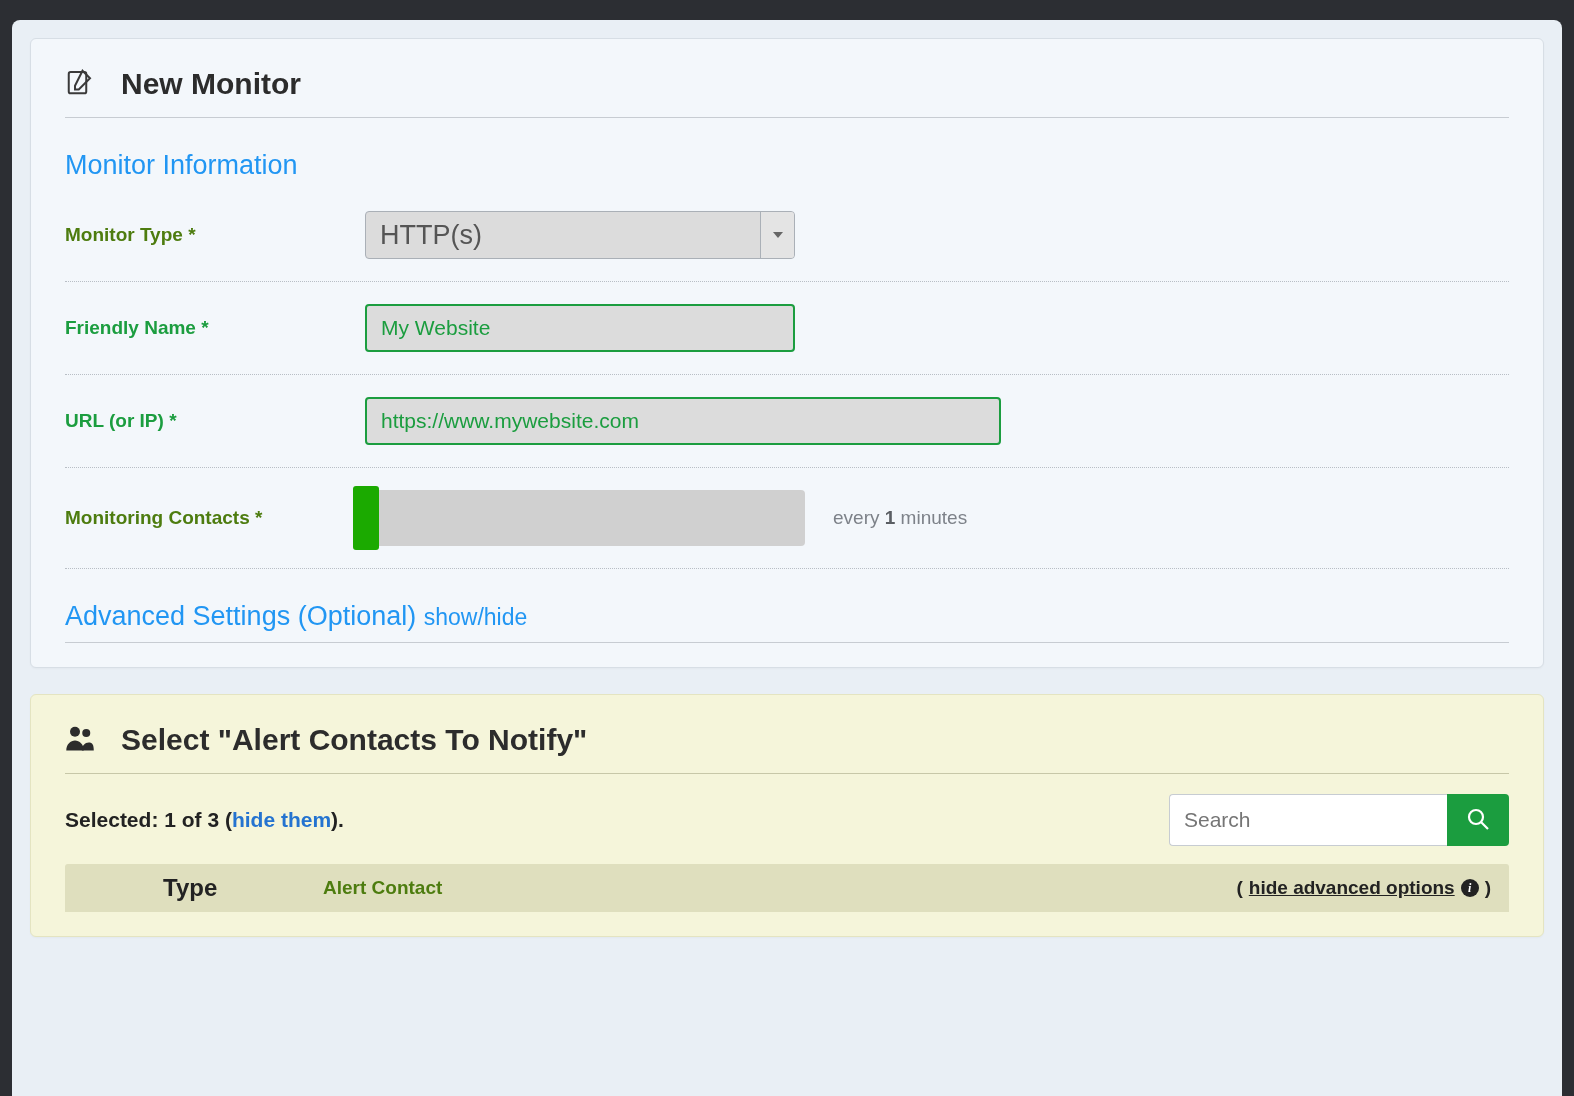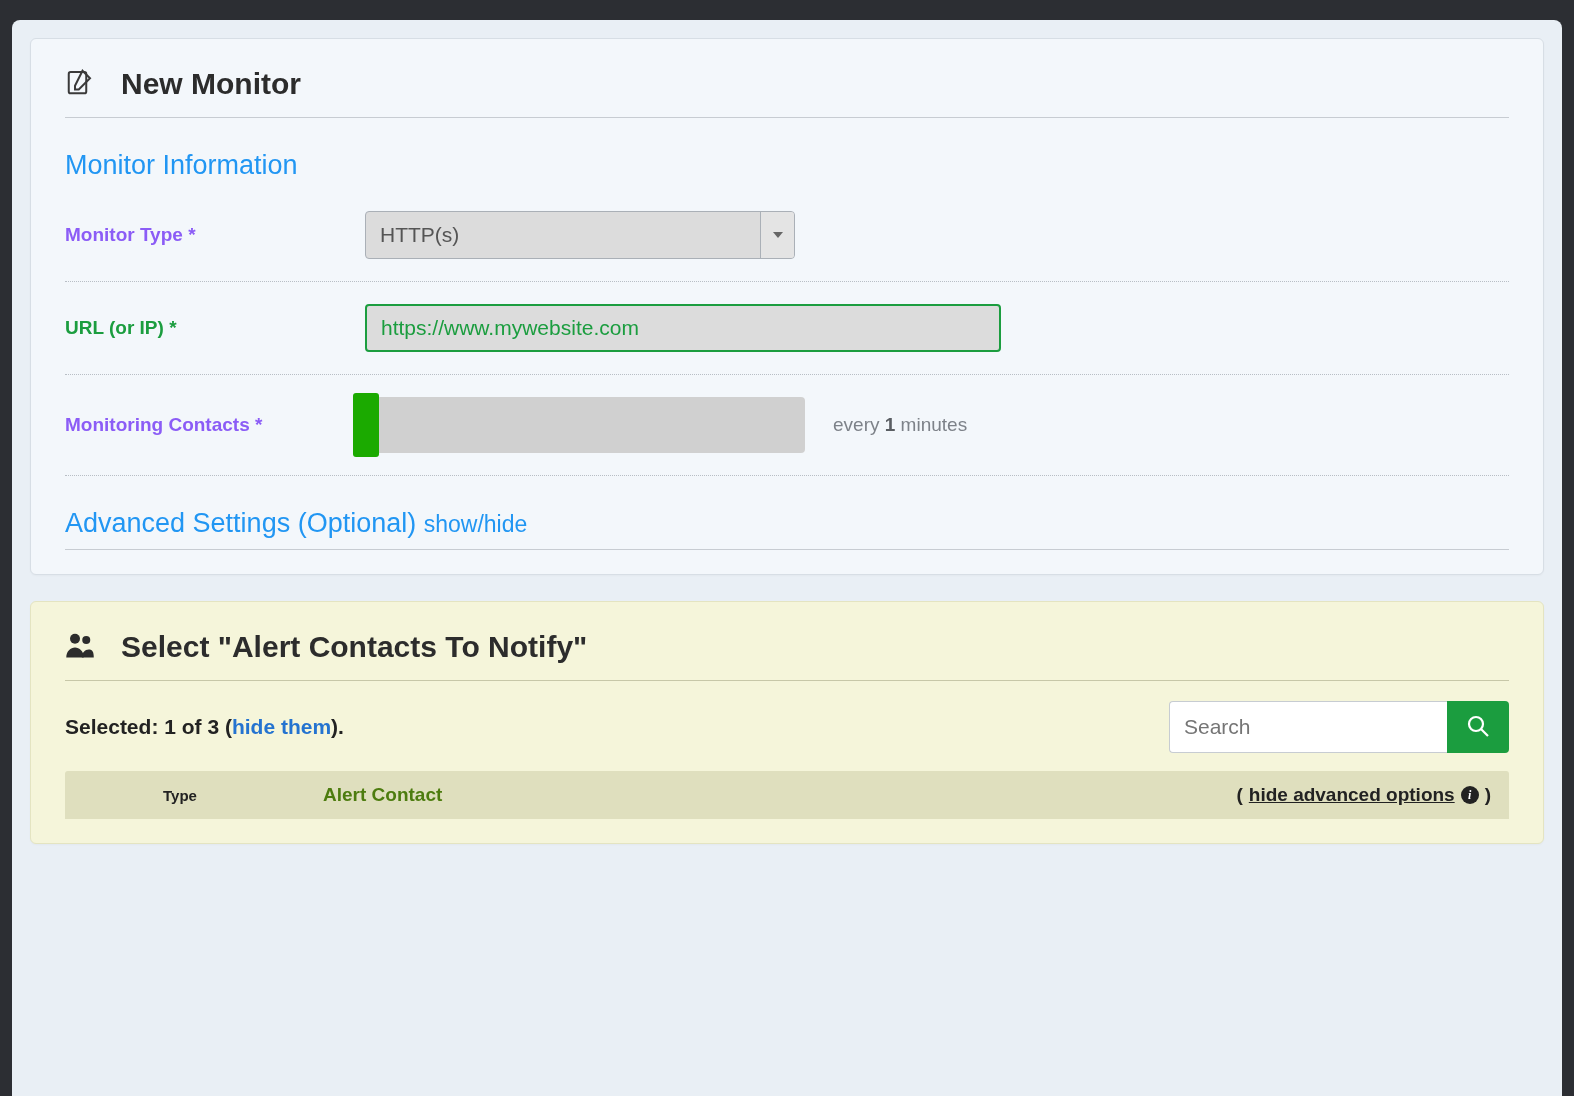--- a/index.html
+++ b/index.html
@@ -100,21 +100,21 @@
 
     .form-row:first-of-type {
       border-top: 1px dotted #b8bec5;
     }
 
     .form-label {
       width: 300px;
       flex-shrink: 0;
       font-size: 19px;
       font-weight: 700;
-      color: #8b5cf6;
+      color: #4d7c0f;
     }
 
     .form-label.valid {
       color: #1b9d3f;
     }
 
     .form-control-area {
       display: flex;
       align-items: center;
       flex: 1;
@@ -128,21 +128,21 @@
       background: #dcdcdc;
       height: 48px;
       overflow: hidden;
     }
 
     .select-main {
       flex: 1;
       display: flex;
       align-items: center;
       padding: 0 14px;
-      font-size: 21px;
+      font-size: 27px;
       color: #555;
       cursor: pointer;
     }
 
     .select-caret {
       width: 34px;
       display: flex;
       align-items: center;
       justify-content: center;
       border-left: 1px solid #aab0b7;
@@ -266,21 +266,21 @@
       align-items: center;
       background: #dfdfbe;
       height: 48px;
       padding: 0 18px;
       border-radius: 3px 3px 0 0;
     }
 
     .th-spacer { width: 80px; }
     .th-type {
       width: 160px;
-      font-size: 15px;
+      font-size: 24px;
       font-weight: 700;
       color: #222;
     }
     .th-contact {
       flex: 1;
       font-size: 19px;
       font-weight: 700;
       color: #4d7c0f;
     }
     .th-right {
@@ -335,20 +335,26 @@
           <div class="select-main">HTTP(s)</div>
           <div class="select-caret">
             <svg viewBox="0 0 10 10">
                 <path d="M0 2 L5 8 L10 2 Z"></path>
               </svg>
           </div>
         </div>
       </div>
     </div>
 
+    <div class="form-row">
+      <div class="form-label valid">Friendly Name *</div>
+      <div class="form-control-area">
+        <input class="text-input" type="text" value="My Website" style="">
+      </div>
+    </div>
 
     <div class="form-row">
       <div class="form-label valid">URL (or IP) *</div>
       <div class="form-control-area">
         <input class="text-input wide" type="text" value="https://www.mywebsite.com" style="">
       </div>
     </div>
 
     <div class="form-row">
       <div class="form-label">Monitoring Contacts *</div>

